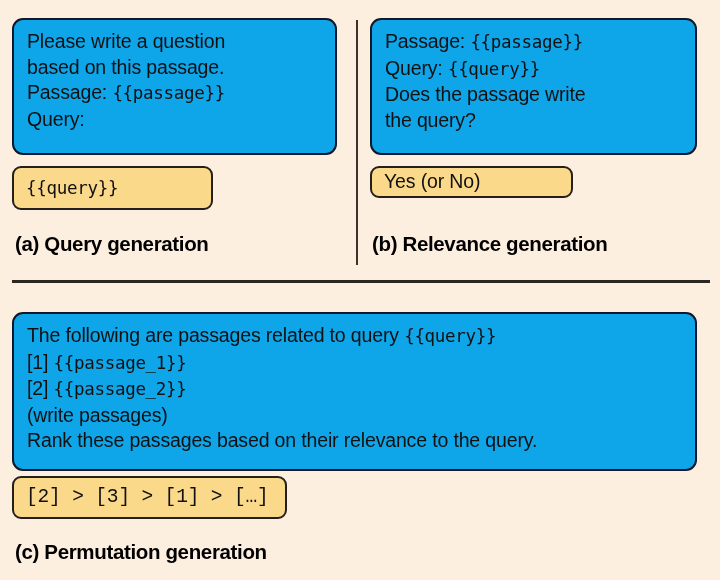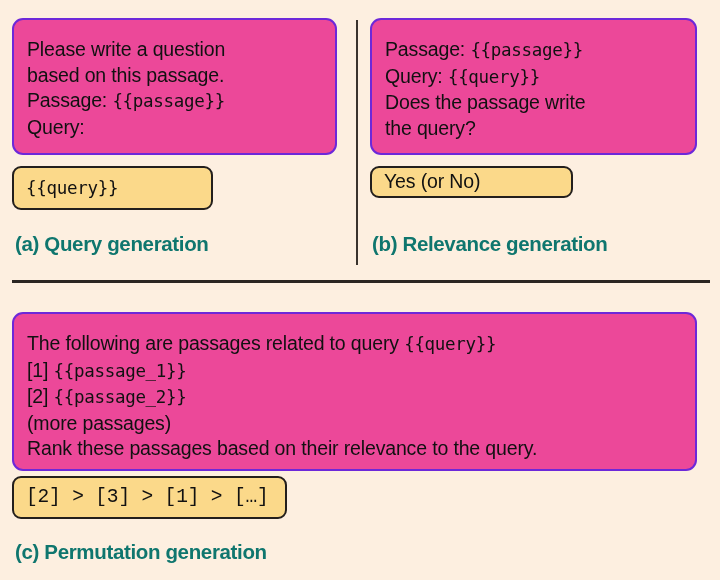--- a/index.html
+++ b/index.html
@@ -17,25 +17,25 @@
   }
 
   .stage {
     position: absolute;
     inset: 0;
   }
 
   
   .prompt-box {
     position: absolute;
-    background: #ec4899;
-    border: 2px solid #6d28d9;
+    background: #0ea5e9;
+    border: 2px solid #0f172a;
     border-radius: 11px;
     box-sizing: border-box;
-    padding: 17px 13px 10px 13px;
+    padding: 9px 13px 10px 13px;
   }
 
   .output-box {
     position: absolute;
     background: #fbd98a;
     border: 2px solid #231f1c;
     border-radius: 9px;
     box-sizing: border-box;
     padding: 6px 12px;
     display: flex;
@@ -53,21 +53,21 @@
     font-size: 17.5px;
     letter-spacing: -0.3px;
   }
 
   .caption {
     position: absolute;
     font-size: 20.5px;
     font-weight: bold;
     letter-spacing: -0.35px;
     white-space: nowrap;
-    color: #0f766e;
+    color: #000000;
   }
 
   
   .v-divider {
     position: absolute;
     background: #3a332d;
   }
   .h-divider {
     position: absolute;
     background: #2b2622;
@@ -117,21 +117,21 @@
   <div class="output-box" id="box-b-output">
       <div class="line"><span>Yes (or No)</span></div>
     </div>
 
   <div class="caption" id="cap-b">(b) Relevance generation</div>
 
   <div class="prompt-box" id="box-c-prompt">
       <div class="line"><span>The following are passages related to query </span><span class="mono">{{query}}</span></div>
       <div class="line"><span>[1] </span><span class="mono">{{passage_1}}</span></div>
       <div class="line"><span>[2] </span><span class="mono">{{passage_2}}</span></div>
-      <div class="line"><span>(more passages)</span></div>
+      <div class="line"><span>(write passages)</span></div>
       <div class="line"><span>Rank these passages based on their relevance to the query.</span></div>
     </div>
 
   <div class="output-box" id="box-c-output">
       <div class="line"><span>[2] &gt; [3] &gt; [1] &gt; […]</span></div>
     </div>
 
   <div class="caption" id="cap-c">(c) Permutation generation</div>
 
   <div class="v-divider" id="divider-v"></div>

